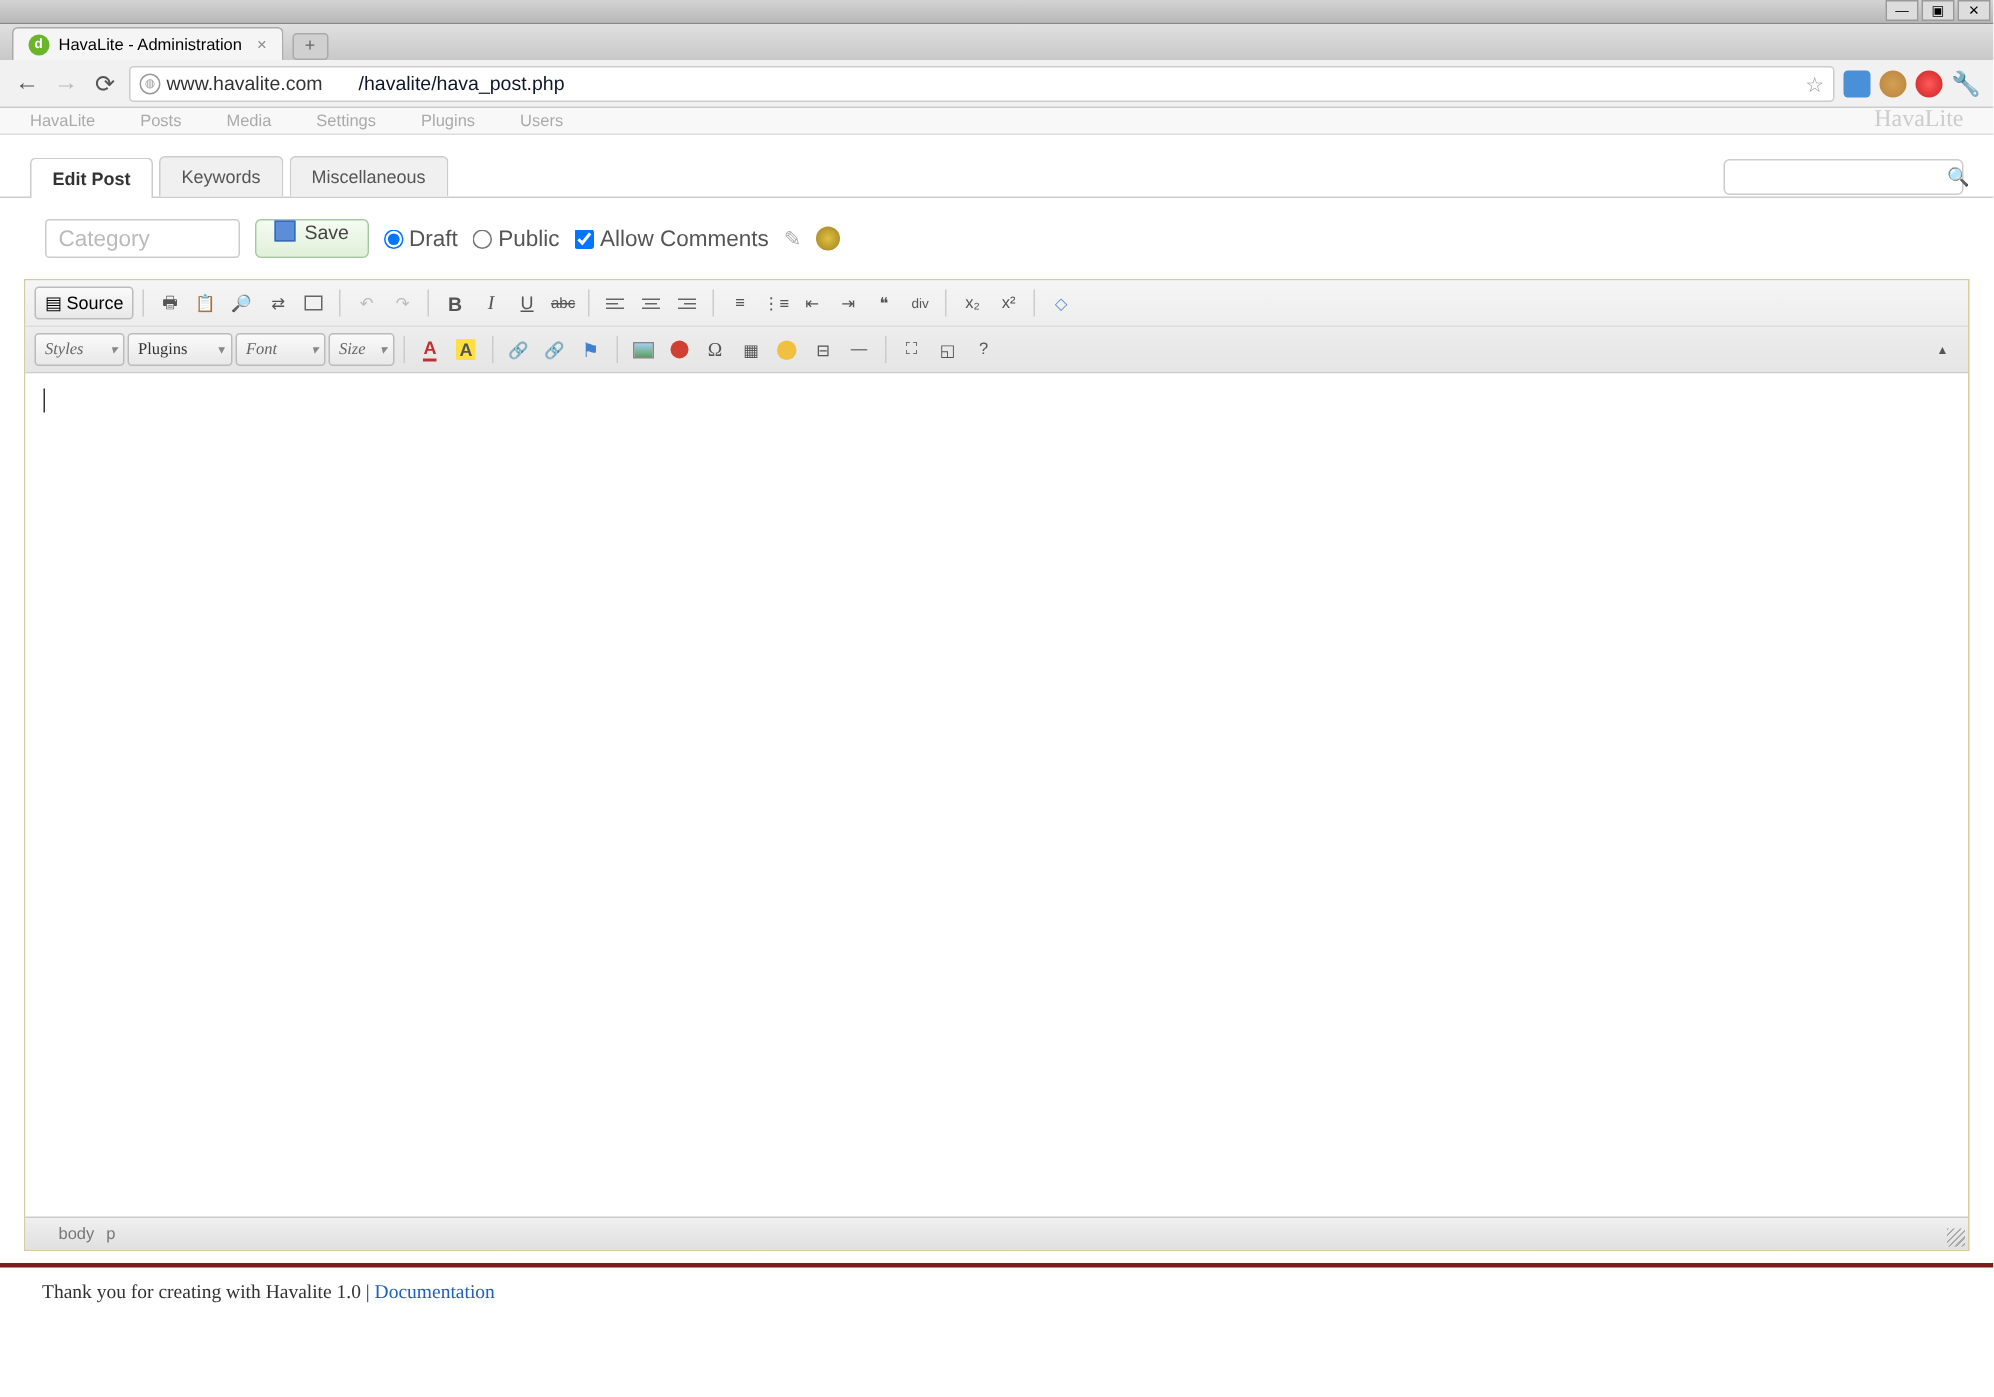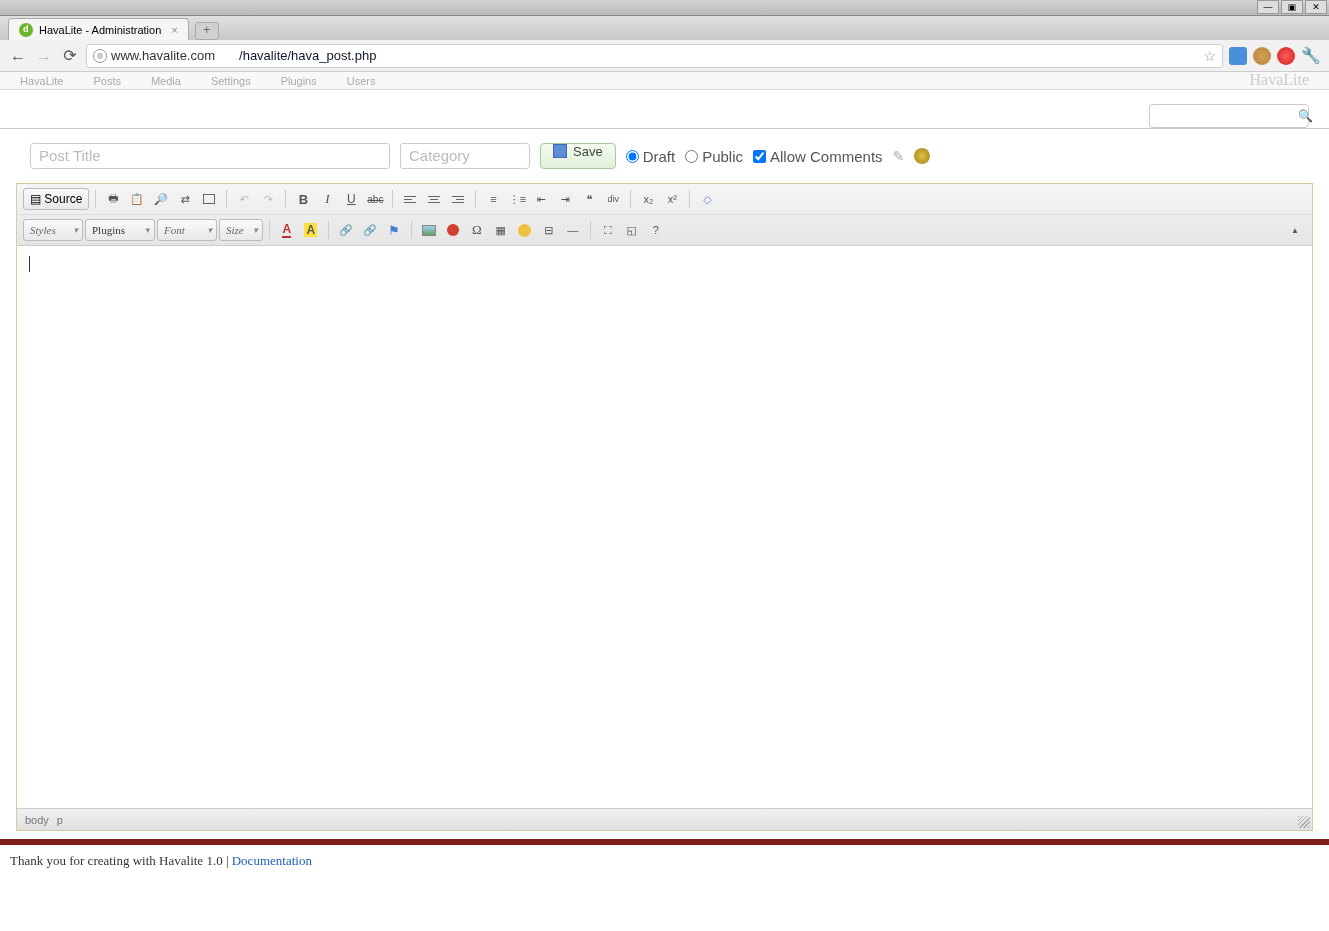--- a/index.html
+++ b/index.html
@@ -64,25 +64,25 @@
 .editor-toolbar { background: linear-gradient(#f5f5f5, #e5e5e5); border-bottom: 1px solid #ccc; }
 .toolbar-row { display: flex; align-items: center; padding: 4px 6px; gap: 2px; flex-wrap: wrap; }
 .tb-btn { width: 22px; height: 22px; border: 1px solid transparent; border-radius: 3px; display: flex; align-items: center; justify-content: center; cursor: pointer; font-size: 11px; color: #555; }
 .tb-sep { width: 1px; height: 18px; background: #ccc; margin: 0 4px; }
 .tb-source { width: auto; padding: 0 6px; gap: 3px; display: flex; align-items: center; border: 1px solid #bbb; background: linear-gradient(#fafafa,#e8e8e8); border-radius: 3px; height: 22px; cursor: pointer; }
 .tb-dropdown { height: 22px; border: 1px solid #bbb; background: linear-gradient(#fafafa,#e8e8e8); border-radius: 3px; padding: 0 18px 0 6px; font-size: 11px; color: #666; position: relative; cursor: pointer; display: flex; align-items: center; min-width: 60px; font-style: italic; font-family: Liberation Serif, serif; }
 .tb-dropdown.normal { font-style: normal; color: #333; min-width: 70px; }
 .tb-dropdown::after { content: '▾'; position: absolute; right: 4px; font-size: 9px; color: #888; }
 .editor-content { height: 562px; background: #fff; padding: 10px 12px; position: relative; overflow-y: scroll; }
 .cursor-line { width: 1px; height: 16px; background: #333; }
-.editor-status { height: 22px; background: linear-gradient(#f0f0f0, #e0e0e0); border-top: 1px solid #ccc; display: flex; align-items: center; padding: 0 8px; font-size: 11px; color: #777; gap: 8px; position: relative; }
+.editor-status { height: 22px; background: linear-gradient(#f0f0f0, #e0e0e0); border-top: 1px solid #ccc; display: flex; align-items: center; padding: 0 22px; font-size: 11px; color: #777; gap: 8px; position: relative; }
 .resize-grip { position: absolute; right: 2px; bottom: 2px; width: 12px; height: 12px; background: repeating-linear-gradient(135deg, #aaa, #aaa 1px, transparent 1px, transparent 3px); }
 
 
-.footer { padding: 8px 10px; font-family: Georgia, serif; font-size: 13px; color: #333; border-top: 6px solid #7f1d1d; }
+.footer { padding: 8px 28px; font-family: Georgia, serif; font-size: 13px; color: #333; border-top: 3px solid #7f1d1d; }
 .footer a { color: #2060c0; text-decoration: none; }
 
 
 .ic-bold { font-weight: bold; font-size: 13px; }
 .ic-italic { font-style: italic; font-family: Georgia; font-size: 13px; }
 .ic-underline { text-decoration: underline; font-size: 12px; }
 .ic-strike { text-decoration: line-through; font-size: 10px; }
 .ic-lines { display: flex; flex-direction: column; gap: 2px; }
 .ic-lines span { width: 12px; height: 1px; background: #666; display: block; }
 .ic-box { width: 12px; height: 10px; border: 1px solid #666; }
@@ -150,28 +150,32 @@
   <div class="admin-nav-item">
       <span>Plugins</span>
     </div>
   <div class="admin-nav-item">
       <span>Users</span>
     </div>
   <div class="brand">HavaLite</div>
 </div>
 
 <div class="page-tabs-row">
+  <div class="page-tabs">
+    <div class="page-tab active">Edit Post</div>
+    <div class="page-tab">Keywords</div>
+    <div class="page-tab">Miscellaneous</div>
+  </div>
   <div class="search-box">
     <input type="text" style="">
     <span class="search-icon">🔍</span>
   </div>
 </div>
 
 <div class="form-row">
-  <input class="text-input title-input" placeholder="Post Title" style="">
   <input class="text-input cat-input" placeholder="Category" style="">
   <button class="save-btn">
     <span class="save-icon"></span>
     <span>Save</span>
   </button>
   <label class="radio-label">
     <input type="radio" name="status" checked="" style="">
     <span>Draft</span>
   </label>
   <label class="radio-label">

